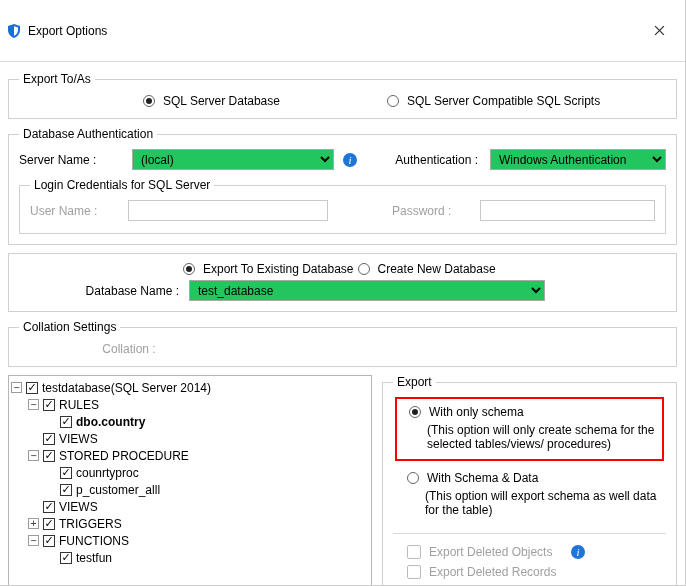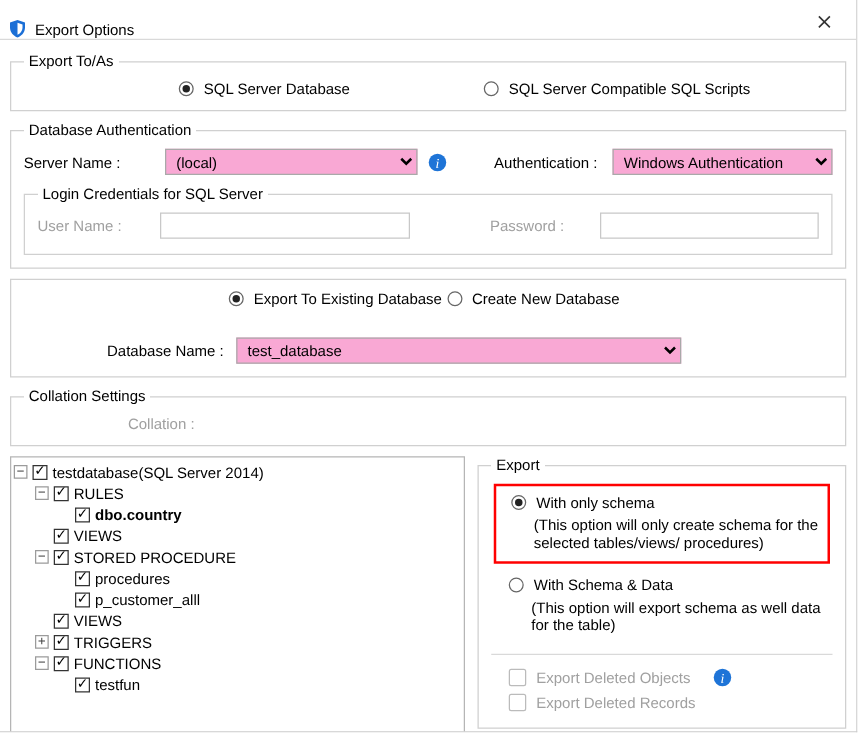--- a/index.html
+++ b/index.html
@@ -12,22 +12,22 @@
   .window {
     width: 686px; height: 586px;
     box-sizing: border-box;
     position: relative;
     overflow: hidden;
     border-right: 1px solid #ccc;
     border-bottom: 1px solid #ccc;
   }
   .titlebar {
     height: 31px;
-    display: flex; align-items: flex-end;
-    padding: 0 6px;
+    display: flex; align-items: center;
+    padding: 15px 6px;
   }
   .titlebar .icon {
     width: 16px; height: 16px;
     display: flex; align-items: center; justify-content: center;
     color: #0a5ec2;
     margin-right: 6px;
   }
   .titlebar .title { flex: 1; }
   .titlebar .close {
     width: 40px; height: 28px;
@@ -89,21 +89,21 @@
   }
   .info-icon svg { width: 16px; height: 16px; }
   select, input[type=text] {
     font-family: inherit; font-size: 12px;
     border: 1px solid #a9a9a9;
     padding: 2px 4px;
     box-sizing: border-box;
     height: 21px;
     background: #fff;
   }
-  select { background: #f9a8d4; }
+  select { background: #22c55e; }
   select:disabled { color: #888; background: #efefef; }
   input[type=text]:disabled { color: #888; background: #fff; border-color:#c8c8c8;}
 
   
   .panes { display: flex; gap: 10px; margin-top: 4px; }
   .tree-pane {
     flex: 0 0 364px;
     height: 253px;
     border: 1px solid #b5b5b5;
     box-sizing: border-box;
@@ -218,21 +218,21 @@
         <div style="width:160px;"></div>
         <label class="row">
           <input type="radio" class="radio" checked="" style="">
           <span>Export To Existing Database</span>
         </label>
         <label class="row" style="width:210px;">
           <input type="radio" class="radio" style="">
           <span>Create New Database</span>
         </label>
       </div>
-      <div class="row" style="margin-top:24px;">
+      <div class="row" style="margin-top:4px;">
         <div style="width:160px; text-align:right; padding-right:6px;">Database Name :</div>
         <select style="width:356px;">
           <option>test_database</option>
         </select>
       </div>
     </fieldset>
 
     <fieldset class="group">
       <legend>Collation Settings</legend>
       <div class="row">
@@ -277,21 +277,21 @@
                 <div class="node">
                   <span class="exp">−</span>
                   <span class="tc checked"></span>
                   <span>STORED PROCEDURE</span>
                 </div>
                 <ul>
                   <li>
                       <div class="node">
                     <span class="exp empty"></span>
                     <span class="tc checked"></span>
-                    <span>procedures</span>
+                    <span>counrtyproc</span>
                   </div>
                     </li>
                   <li>
                       <div class="node">
                     <span class="exp empty"></span>
                     <span class="tc checked"></span>
                     <span>p_customer_alll</span>
                   </div>
                     </li>
                 </ul>

